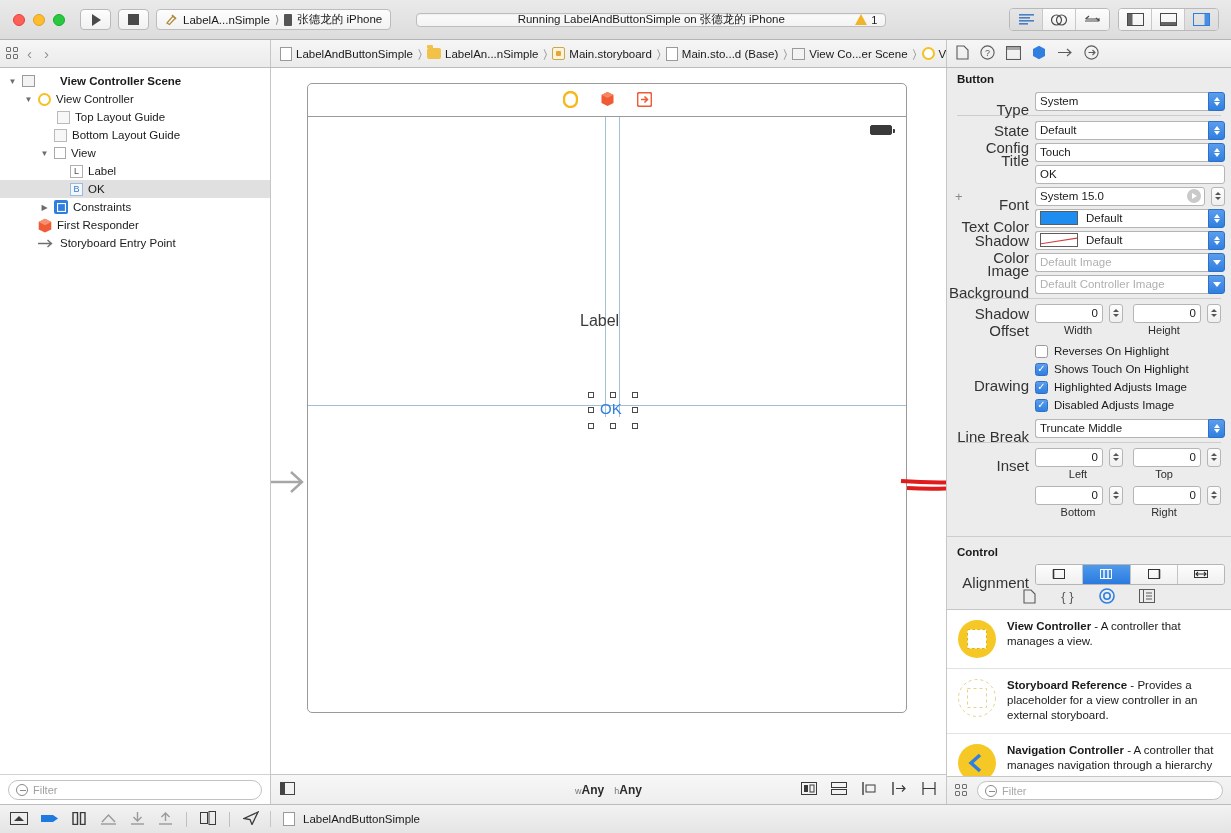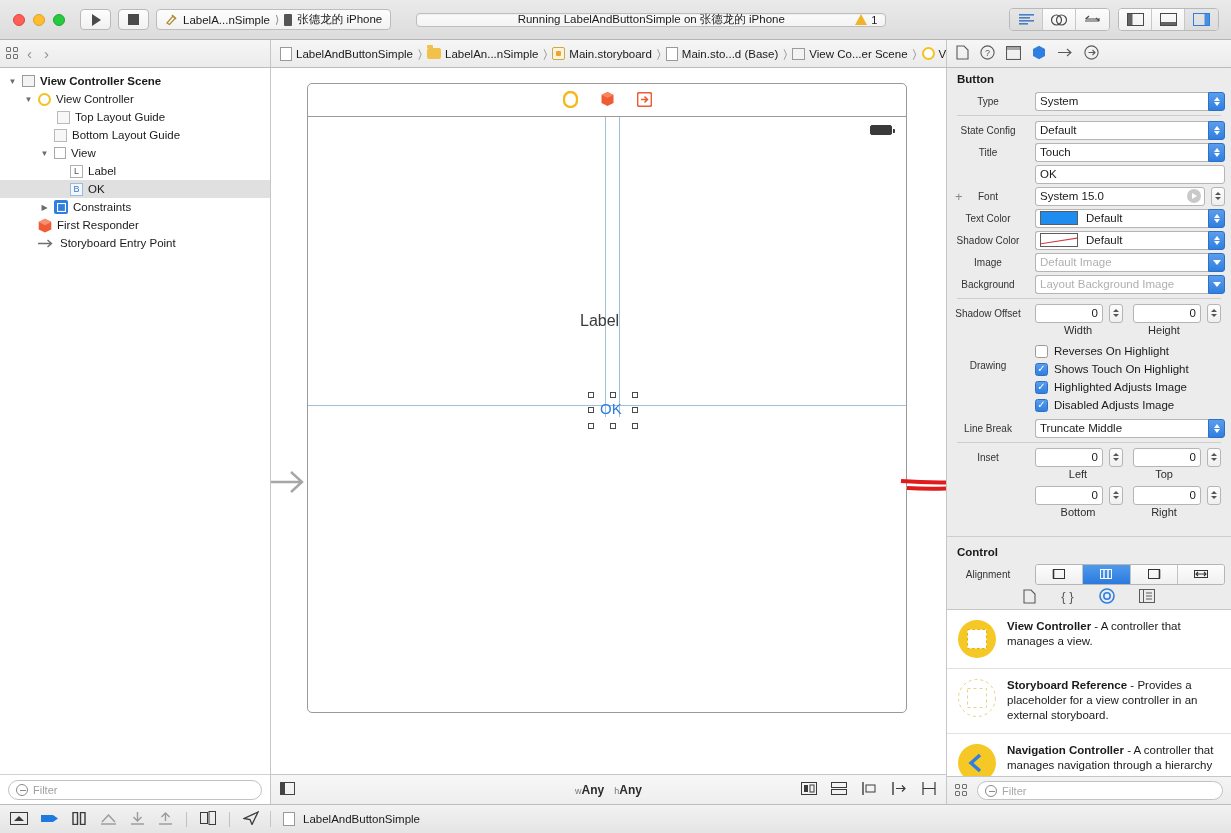--- a/index.html
+++ b/index.html
@@ -129,21 +129,21 @@
   .sizeclass .k{font-size:9px;color:#777;}
   .sizeclass .v{font-size:12px;font-weight:bold;color:#2c2c2c;}
   .cb-right{ margin-left:auto; display:flex; gap:14px; align-items:center;}
 
   
   .utilities{ width:285px; flex:0 0 285px; border-left:1px solid #c6c6c6; background:#ececec; display:flex; flex-direction:column;}
   .insp{ overflow:hidden; }
   .sect-title{ font-weight:bold; font-size:11.5px; padding:5px 0 5px 10px; }
   .hr{ height:1px; background:#cdcdcd; margin:3px 10px; }
   .frow{ display:flex; align-items:center; height:22px; padding:0 6px 0 0; gap:6px; }
-  .flabel{ width:82px; text-align:center; font-size:10px; color:#333; flex:0 0 82px;}
+  .flabel{ width:82px; text-align:right; font-size:15px; color:#333; flex:0 0 82px;margin-top:17px;}
   .field{ flex:1; height:19px; background:#fff; border:1px solid #b5b5b5; border-radius:3px;
     display:flex; align-items:center; padding:0 4px; font-size:11.5px; min-width:0;}
   .field.ph{ color:#b0b0b0; }
   .stepper-pop{ width:17px;height:19px;flex:0 0 17px; background:linear-gradient(#5b9ded,#2f7fe0);
     border:1px solid #2f6fc4; border-radius:3px; display:flex;flex-direction:column;align-items:center;justify-content:center;gap:1px;}
   .stepper-pop .up{width:0;height:0;border-left:3.5px solid transparent;border-right:3.5px solid transparent;border-bottom:4px solid #fff;}
   .stepper-pop .dn{width:0;height:0;border-left:3.5px solid transparent;border-right:3.5px solid transparent;border-top:4px solid #fff;}
   .combo{ flex:1; height:19px; display:flex; min-width:0;}
   .combo .field{ border-radius:3px 0 0 3px; border-right:none;}
   .combo .stepper-pop{ border-radius:0 3px 3px 0;}
@@ -366,21 +366,21 @@
     </div>
   </div>
 
   <div class="mid">
 
     <div class="navigator">
       <div class="outline" id="outline-list">
           <div class="row" style="padding-left:8px;">
             <span class="tw">▼</span>
             <span class="ic-scene"></span>
-            <span style="font-weight:bold;">View Controller Scene</span>
+            <span style="font-weight:bold;margin-left:20px;">View Controller Scene</span>
           </div>
           <div class="row" style="padding-left:24px;">
             <span class="tw">▼</span>
             <span class="ic-vc"></span>
             <span style="">View Controller</span>
           </div>
           <div class="row" style="padding-left:43px;">
             <span class="tw"></span>
             <span style="width:13px;height:13px;border:1px solid #b9b9b9;background:#f7f7f7;display:inline-block;"></span>
             <span style="">Top Layout Guide</span>
@@ -641,21 +641,21 @@
             <span class="field ph">Default Image</span>
             <span class="pulldown">
                 <i class="dn"></i>
               </span>
           </span>
         </div>
 
         <div class="frow">
           <span class="flabel">Background</span>
           <span class="combo">
-            <span class="field ph">Layout Background Image</span>
+            <span class="field ph">Default Controller Image</span>
             <span class="pulldown">
                 <i class="dn"></i>
               </span>
           </span>
         </div>
 
         <div class="hr"></div>
 
         <div class="frow">
           <span class="flabel">Shadow Offset</span>

